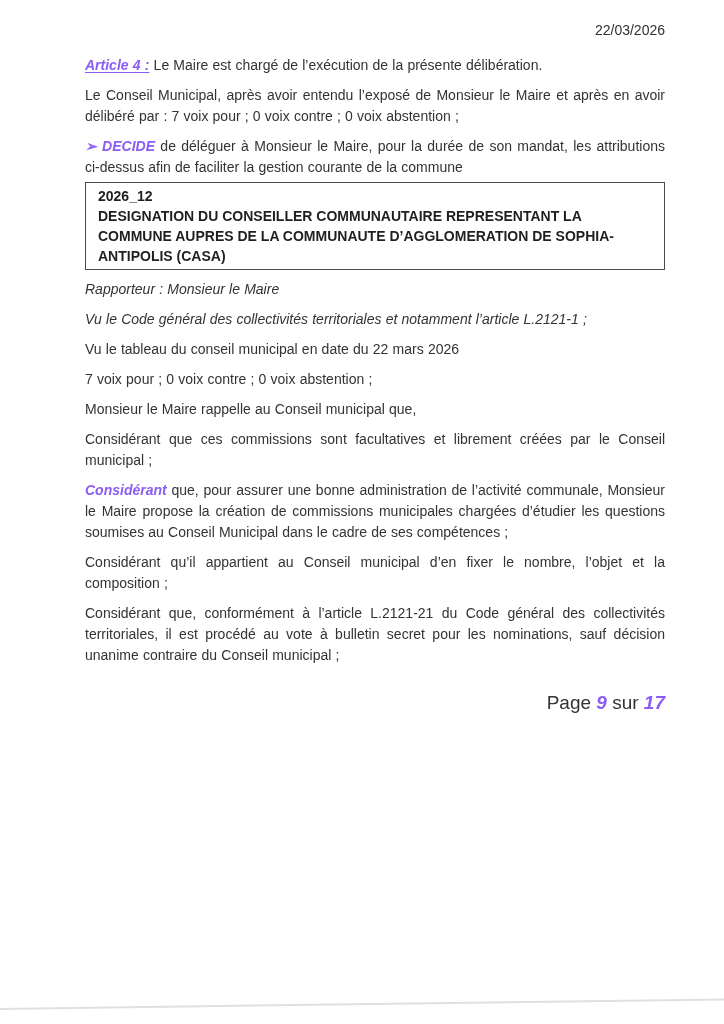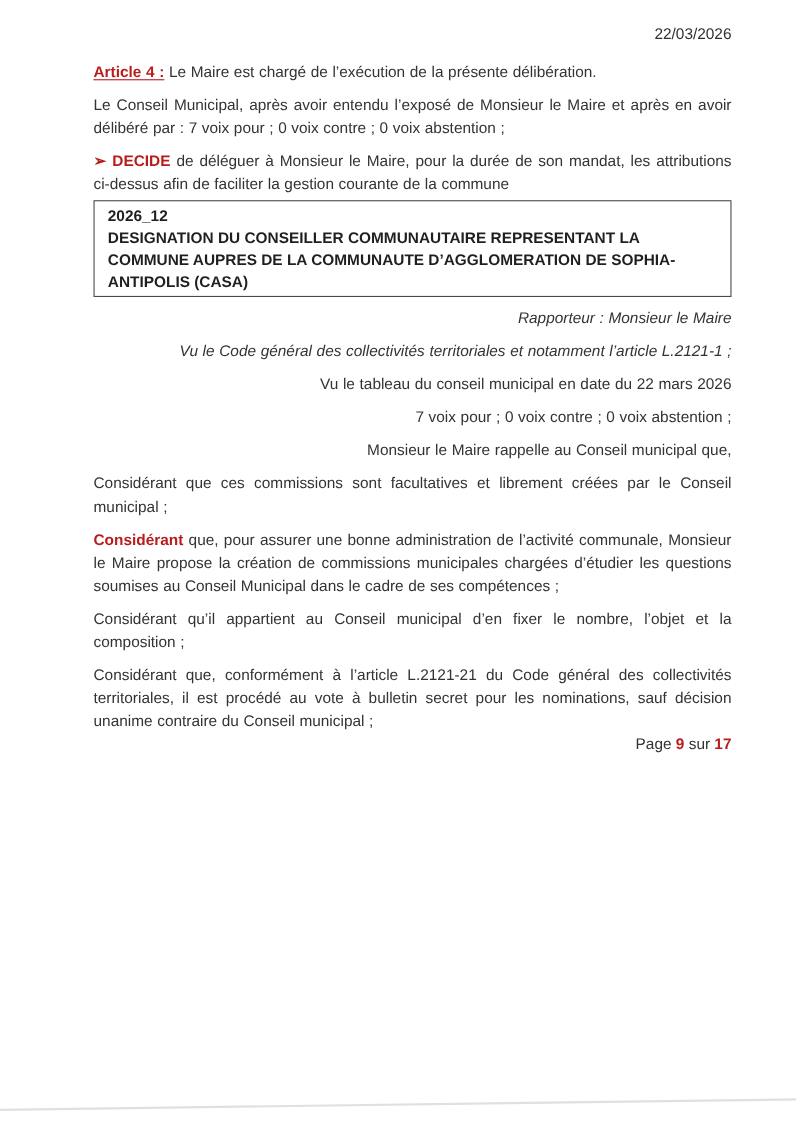--- a/index.html
+++ b/index.html
@@ -13,37 +13,37 @@
     position:absolute; inset:0;
     padding:20px 59px 0 85px;
     background:#ffffff;
   }
   .date-line {
     text-align:right; font-size:14px; line-height:20px; color:#2f2f2f;
   }
   .para {
     font-size:14px; line-height:21px; margin-top:9px; color:#333333;
     word-spacing:0.3px;
-    text-align:right;
   }
   .mt-lg { margin-top:15px; }
   .justify { text-align:justify; }
-  .b { font-weight:bold; color:#b91c1c; }
+  .b { font-weight:bold; color:#8b5cf6;font-style:italic; }
   .u { text-decoration:underline; text-underline-offset:2px; }
   .i { font-style:italic; }
   .titlebox {
     margin-top:4px;
     border:1.5px solid #4a4a4a;
     padding:3px 12px;
     font-size:14px; line-height:20px;
   }
   .titlebox .boxline { font-weight:bold; color:#1f1f1f; }
   .footer {
+    margin-top:26px;
     text-align:right;
-    font-size:14px; line-height:21px; color:#333333;
+    font-size:19px; line-height:21px; color:#333333;
   }
   .scan-line {
     position:absolute; left:-6px; width:740px; height:1.6px;
     bottom:14px;
     background:#e0e0e0;
     transform:rotate(-0.75deg);
     transform-origin:left center;
   }
 </style>
 </head>

